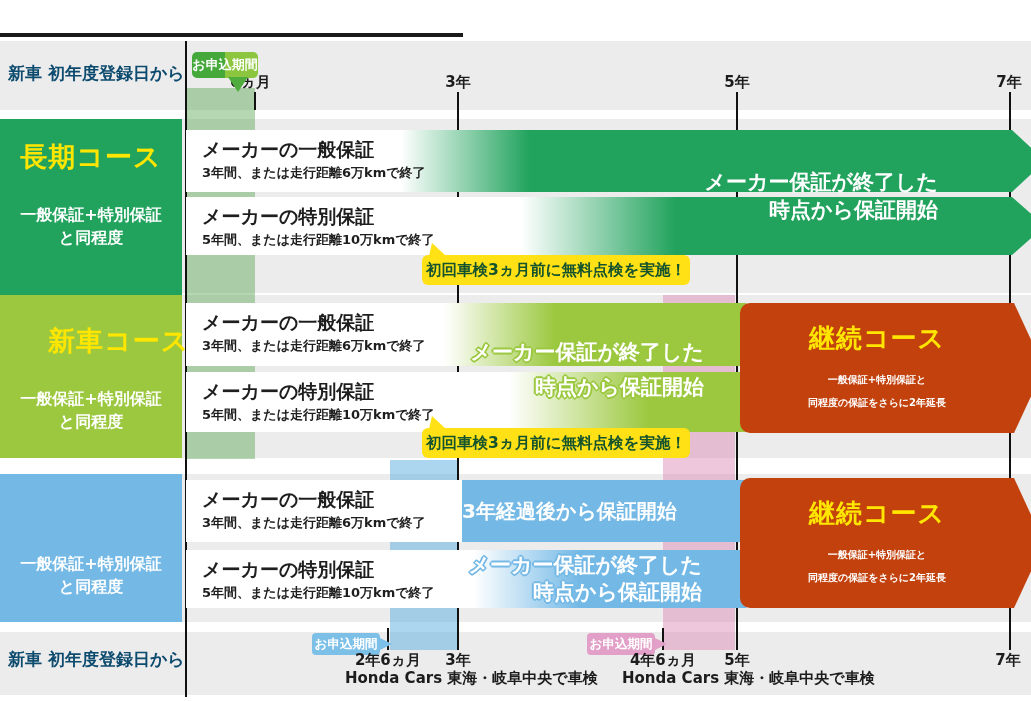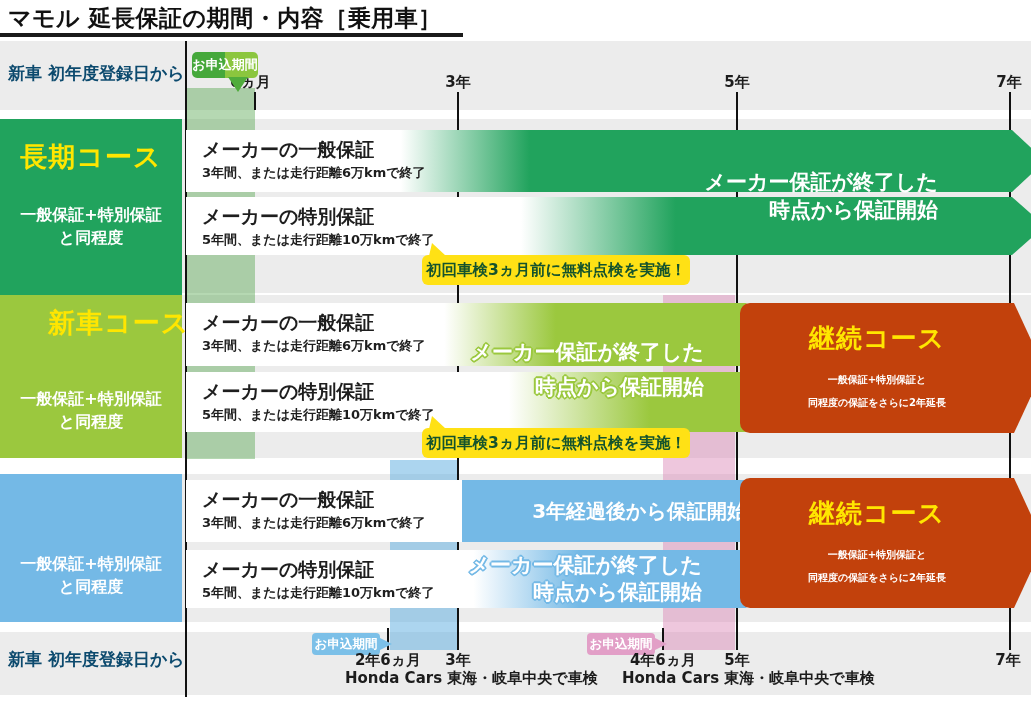--- a/index.html
+++ b/index.html
@@ -64,21 +64,20 @@
   .bdg{width:68px;height:22px;border-radius:4px;color:#fff;font-size:12.5px;font-weight:bold;text-align:center;line-height:22px;white-space:nowrap;}
   .bdg-blue{background:#7cc0e8;}
   .bdg-pink{background:#e29fc7;}
   .bdg-ptr{width:0;height:0;border-top:6px solid transparent;border-bottom:6px solid transparent;}
 </style>
 </head>
 <body>
 
 <div id="canvas">
 
-  <div class="abs page-title">マモル 延長保証の期間・内容［乗用車］</div>
   <div class="abs title-underline"></div>
 
   <div class="abs band" style="top:41px;height:69px;"></div>
   <div class="abs band" style="top:119px;height:174px;"></div>
   <div class="abs band" style="top:295px;height:163px;"></div>
   <div class="abs band" style="top:474px;height:148px;"></div>
   <div class="abs band" style="top:632px;height:63px;"></div>
 
   <div class="abs strip-green"></div>
   <div class="abs strip-blue"></div>
@@ -100,21 +99,21 @@
 
   <div class="abs badge-top">お申込期間</div>
   <div class="abs badge-top-ptr"></div>
 
   <div class="abs course-box bg-dkgreen" style="top:119px;height:212px;">
     <div class="ttl" style="top:20px;">長期コース</div>
     <div class="dsc" style="top:84px;">一般保証+特別保証</div>
     <div class="dsc" style="top:107px;">と同程度</div>
   </div>
   <div class="abs course-box bg-ltgreen" style="top:295px;height:163px;">
-    <div class="ttl" style="top:10px;margin-left:48px;">新車コース</div>
+    <div class="ttl" style="top:28px;margin-left:48px;">新車コース</div>
     <div class="dsc" style="top:92px;">一般保証+特別保証</div>
     <div class="dsc" style="top:115px;">と同程度</div>
   </div>
   <div class="abs course-box bg-blue" style="top:474px;height:148px;">
     <div class="dsc" style="top:78px;">一般保証+特別保証</div>
     <div class="dsc" style="top:101px;">と同程度</div>
   </div>
 
   <div class="abs row head33 grad-choki1" style="left:186px;top:130px;width:823px;height:62px;">
     <div class="rh">メーカーの一般保証</div>
@@ -136,21 +135,21 @@
     <div class="rs">5年間、または走行距離10万kmで終了</div>
   </div>
   <div class="abs wtxt stroke-green" style="right:327px;top:338px;">メーカー保証が終了した</div>
   <div class="abs wtxt stroke-green" style="right:327px;top:373px;">時点から保証開始</div>
 
   <div class="abs row head22" style="left:186px;top:480px;width:272px;height:62px;background:#fff;">
     <div class="rh">メーカーの一般保証</div>
     <div class="rs">3年間、または走行距離6万kmで終了</div>
   </div>
   <div class="abs row head26 bg-blue" style="left:462px;top:480px;width:275px;height:62px;">
-    <div style="position:absolute;left:0;right:26px;top:18px;text-align:right;color:#fff;font-size:20px;font-weight:bold;white-space:nowrap;">3年経過後から保証開始</div>
+    <div style="position:absolute;left:0;right:26px;top:18px;text-align:left;color:#fff;font-size:20px;font-weight:bold;white-space:nowrap;">3年経過後から保証開始</div>
   </div>
   <div class="abs row head27 grad-sha2" style="left:186px;top:550px;width:551px;height:58px;">
     <div class="rh">メーカーの特別保証</div>
     <div class="rs">5年間、または走行距離10万kmで終了</div>
   </div>
   <div class="abs wtxt stroke-blue" style="right:329px;top:551px;">メーカー保証が終了した</div>
   <div class="abs wtxt stroke-blue" style="right:329px;top:578px;">時点から保証開始</div>
 
   <div class="abs row head30 bg-pink" style="left:740px;top:303px;width:268px;height:130px;">
     <div class="kttl" style="top:18px;">継続コース</div>

